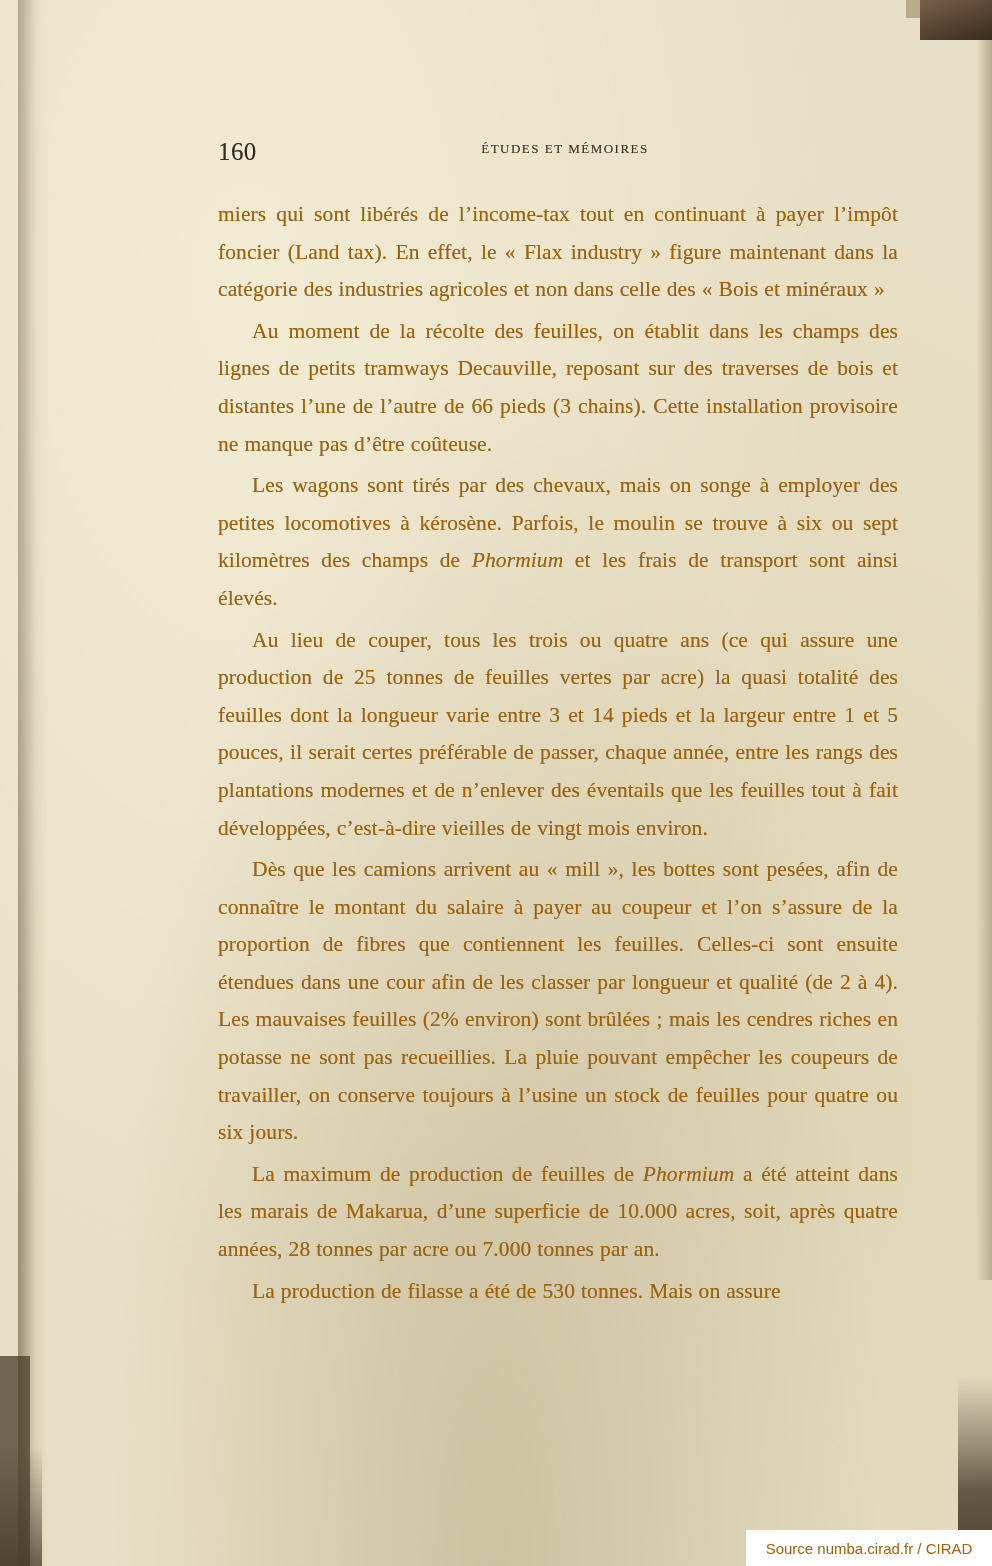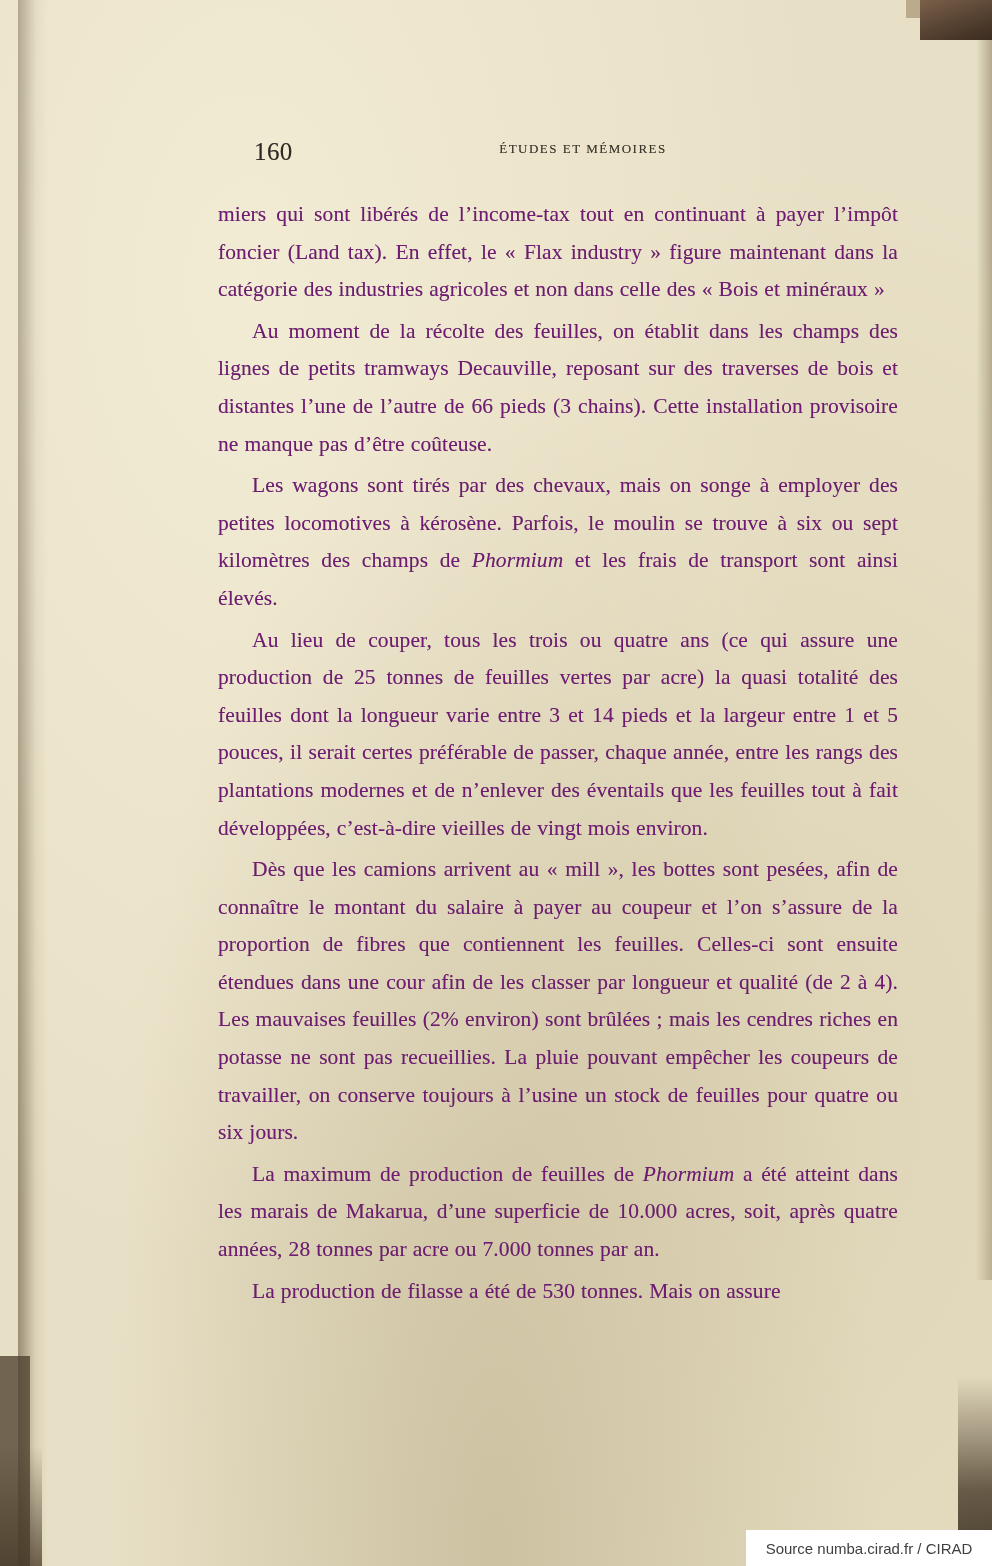--- a/index.html
+++ b/index.html
@@ -112,21 +112,20 @@
     position: absolute;
     left: 218px;
     top: 138px;
     width: 680px;
   }
 
   .running-head {
     position: relative;
     height: 32px;
     margin-bottom: 26px;
-    margin-left: 36px;
   }
   .folio {
     position: absolute;
     left: 0;
     top: 0;
     font-size: 25px;
     color: #2f2b24;
     letter-spacing: .4px;
   }
   .head-title {
@@ -138,21 +137,21 @@
     font-size: 13px;
     letter-spacing: 1.5px;
     color: #3a352c;
     padding-left: 14px;
   }
 
   p.body {
     margin: 0;
     font-size: 21.5px;
     line-height: 37.6px;
-    color: #701a75;
+    color: #a16207;
     text-align: justify;
     text-justify: inter-word;
     letter-spacing: 0.1px;
     word-spacing: 0.5px;
   }
   p.body + p.body { margin-top: 4px; }
   p.indent { text-indent: 34px; }
   i.ital { font-style: italic; }
 
   
@@ -166,21 +165,21 @@
     height: 36px;
     min-width: 246px;
     background: #ffffff;
     display: flex;
     align-items: center;
     justify-content: center;
     padding: 0 14px;
     box-sizing: border-box;
     font-family: "Liberation Sans", sans-serif;
     font-size: 15px;
-    color: #404040;
+    color: #a16207;
   }
 </style>
 </head>
 <body>
 
 <div id="scan">
 
   <div class="gutter"></div>
   <div class="gutter-shadow"></div>
   <div class="board-bottom-left"></div>

